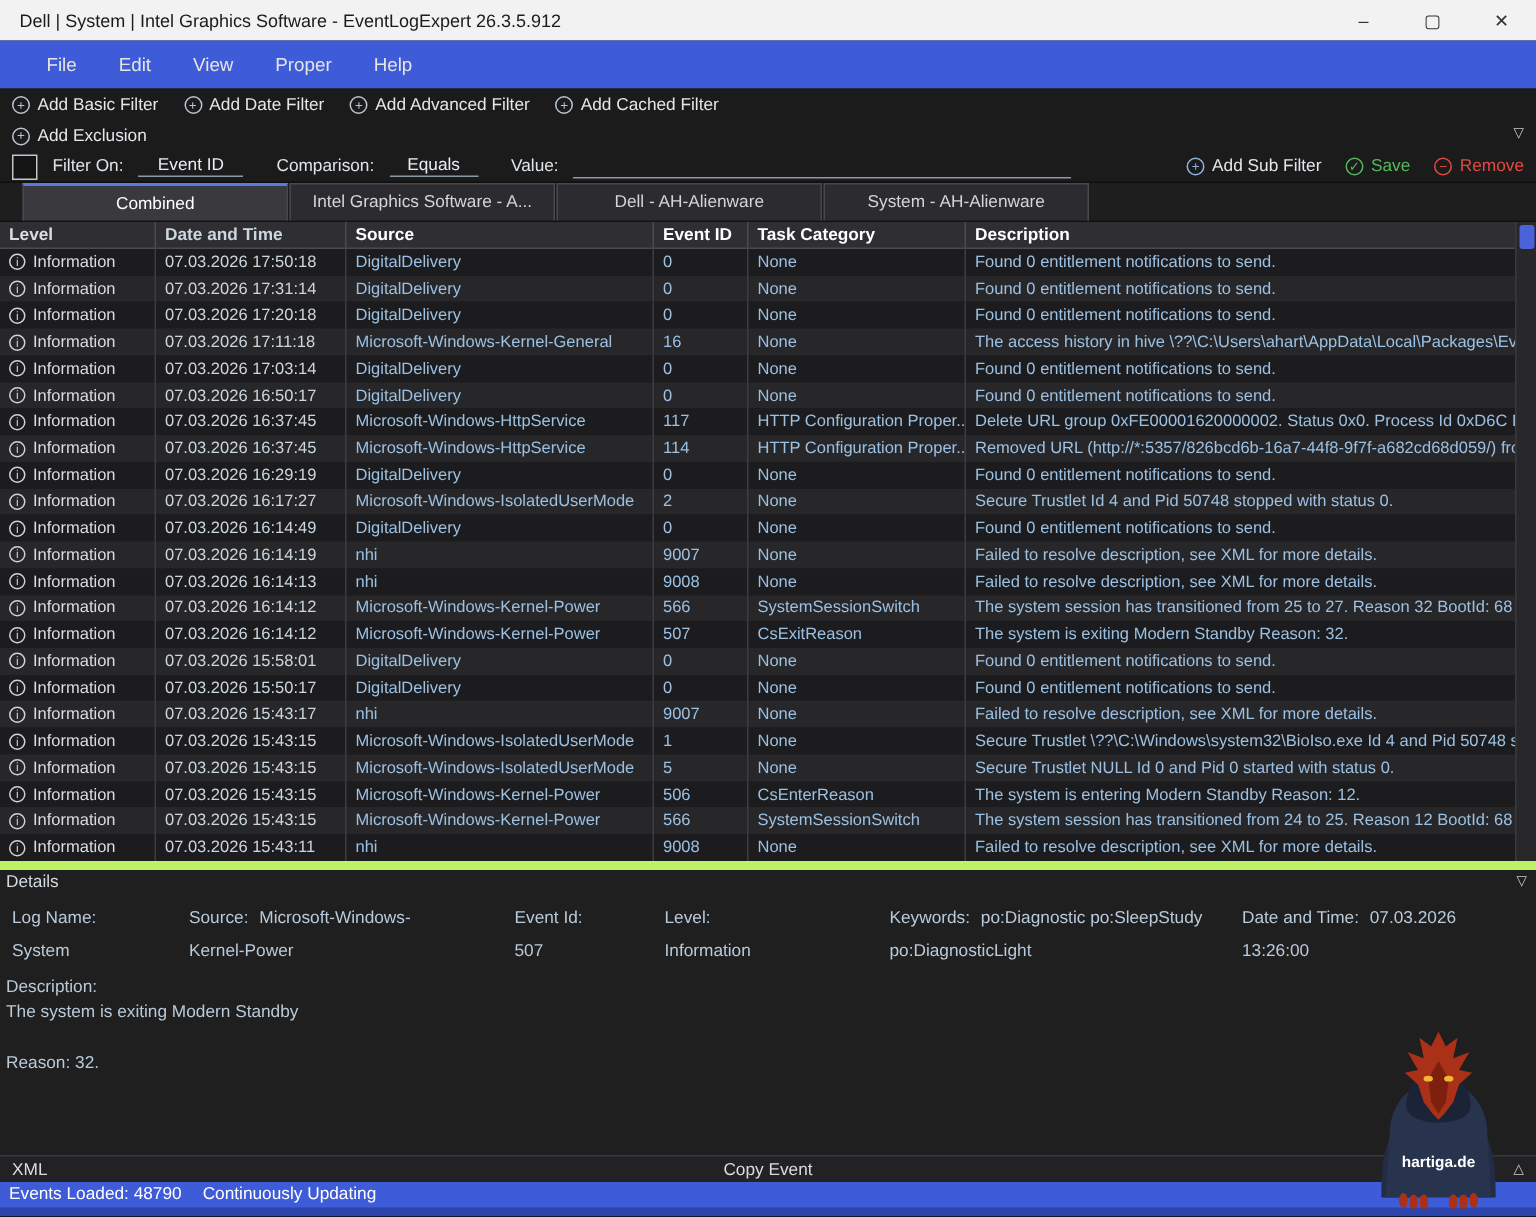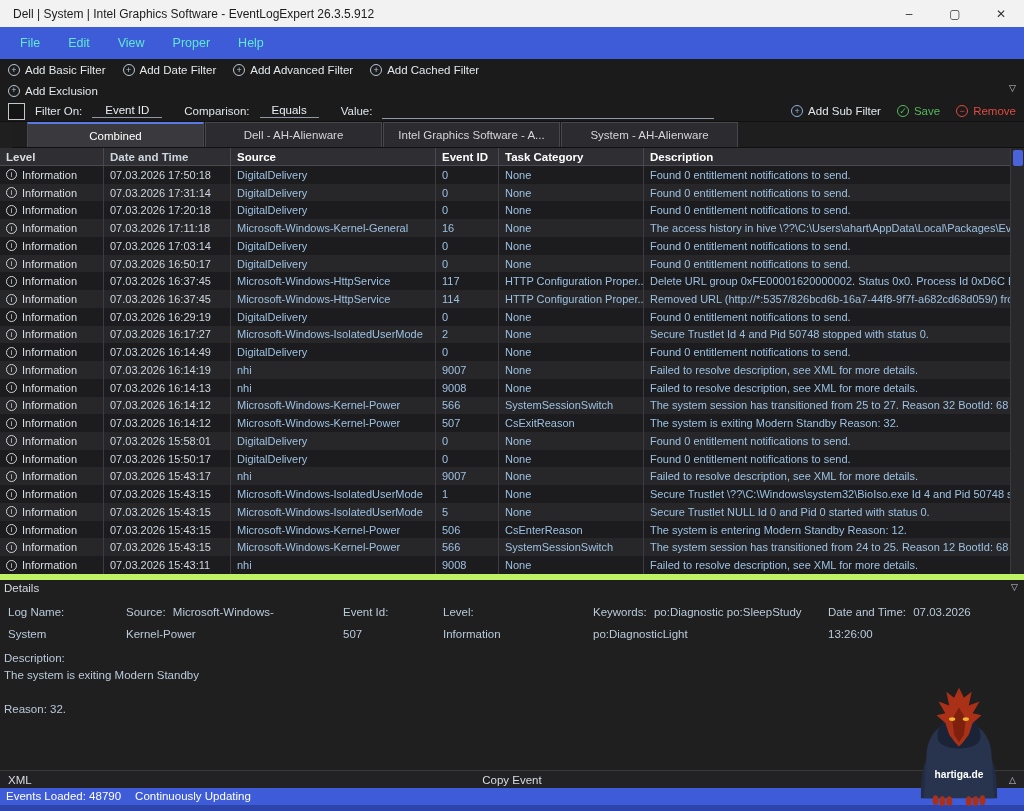--- a/index.html
+++ b/index.html
@@ -19,21 +19,21 @@
   body{font-family:"Liberation Sans","DejaVu Sans",sans-serif;}
   .window{position:relative;width:1024px;height:811px;background:var(--bg);overflow:hidden;}
 
   
   .titlebar{height:27px;background:#f2f2f2;display:flex;align-items:center;color:#1b1b1b;font-size:12px;}
   .titlebar .title{padding-left:13px;flex:1;white-space:nowrap;}
   .win-controls{display:flex;height:100%;}
   .win-btn{width:46px;display:flex;align-items:center;justify-content:center;font-size:12px;color:#333;cursor:default;}
 
   
-  .menubar{height:32px;background:var(--accent);display:flex;align-items:center;color:#5eead4;font-size:12.5px;padding-left:6px;}
+  .menubar{height:32px;background:var(--accent);display:flex;align-items:center;color:#e5e5e5;font-size:12.5px;padding-left:17px;}
   .menu-item{padding:0 14px;height:100%;display:flex;align-items:center;}
 
   
   .toolbar{height:63px;background:var(--panel);position:relative;border-bottom:1px solid #101010;color:#e3e7ea;font-size:11.5px;}
   .tb-row1{display:flex;align-items:center;height:22px;padding-left:8px;gap:17px;}
   .tb-row2{display:flex;align-items:center;height:19px;padding-left:8px;}
   .tb-row3{display:flex;align-items:center;height:22px;padding-left:8px;padding-right:8px;}
   .tb-btn{display:inline-flex;align-items:center;gap:5px;white-space:nowrap;cursor:default;}
   .circ{display:inline-flex;width:12px;height:12px;border:1px solid #b9c6d2;border-radius:50%;align-items:center;justify-content:center;font-size:9px;line-height:1;color:#b9c6d2;flex:0 0 auto;}
   .circ.blue{border-color:#8fb4dd;color:#8fb4dd;}
@@ -44,21 +44,21 @@
   .chevron{position:absolute;right:8px;top:24px;font-size:9px;color:#c7cdd4;}
   .checkbox{width:17px;height:17px;border:1px solid #c2c7cc;background:#141415;margin-right:10px;flex:0 0 auto;}
   .flabel{margin-right:10px;color:#dfe4e8;}
   .fselect{border-bottom:1px solid #8d99a6;text-align:center;color:#e8eef4;padding:0 12px 1px 12px;margin-right:22px;white-space:nowrap;}
   .fselect.filter-on{min-width:70px;}
   .fselect.comparison{min-width:52px;}
   .value-line{border-bottom:1px solid #8d99a6;width:332px;height:15px;margin-right:10px;}
   .tb-right{margin-left:auto;display:flex;align-items:center;gap:16px;}
 
   
-  .tabs{height:26px;background:#1e1e1f;display:flex;padding-left:15px;border-bottom:1px solid #101010;margin-left:12px;}
+  .tabs{height:26px;background:#1e1e1f;display:flex;padding-left:15px;border-bottom:1px solid #101010;}
   .tab{width:177px;background:#2c2c30;border:1px solid #47474c;border-bottom:none;margin-right:1px;display:flex;align-items:center;justify-content:center;color:#d5d5d7;font-size:11.5px;white-space:nowrap;overflow:hidden;}
   .tab.active{background:#39393e;border-top:2px solid #5b79e3;color:#fff;}
 
   
   .grid{position:relative;height:426px;background:var(--rowA);}
   .ghead{display:flex;height:18px;background:#2e2e33;border-bottom:1px solid #4a4a50;padding-right:14px;}
   .hcell{display:flex;align-items:center;padding-left:6px;color:#fff;font-weight:bold;font-size:11.5px;border-right:1px solid #4a4a50;white-space:nowrap;overflow:hidden;}
   .gbody{height:408px;overflow:hidden;padding-right:14px;}
   .trow{display:flex;height:17.74px;background:var(--rowA);}
   .trow.alt{background:var(--rowB);}
@@ -171,22 +171,22 @@
         <span class="tb-btn">
             <span class="circ red">−</span>
             <span class="remove-label">Remove</span>
           </span>
       </div>
     </div>
   </div>
 
   <div class="tabs">
     <div class="tab active">Combined</div>
+    <div class="tab">Intel Graphics Software - A...</div>
     <div class="tab">Dell - AH-Alienware</div>
-    <div class="tab">Intel Graphics Software - A...</div>
     <div class="tab">System - AH-Alienware</div>
   </div>
 
   <div class="grid">
     <div class="ghead">
       <div class="hcell c-level">Level</div>
       <div class="hcell c-date">Date and Time</div>
       <div class="hcell c-source">Source</div>
       <div class="hcell c-eventid">Event ID</div>
       <div class="hcell c-task">Task Category</div>

